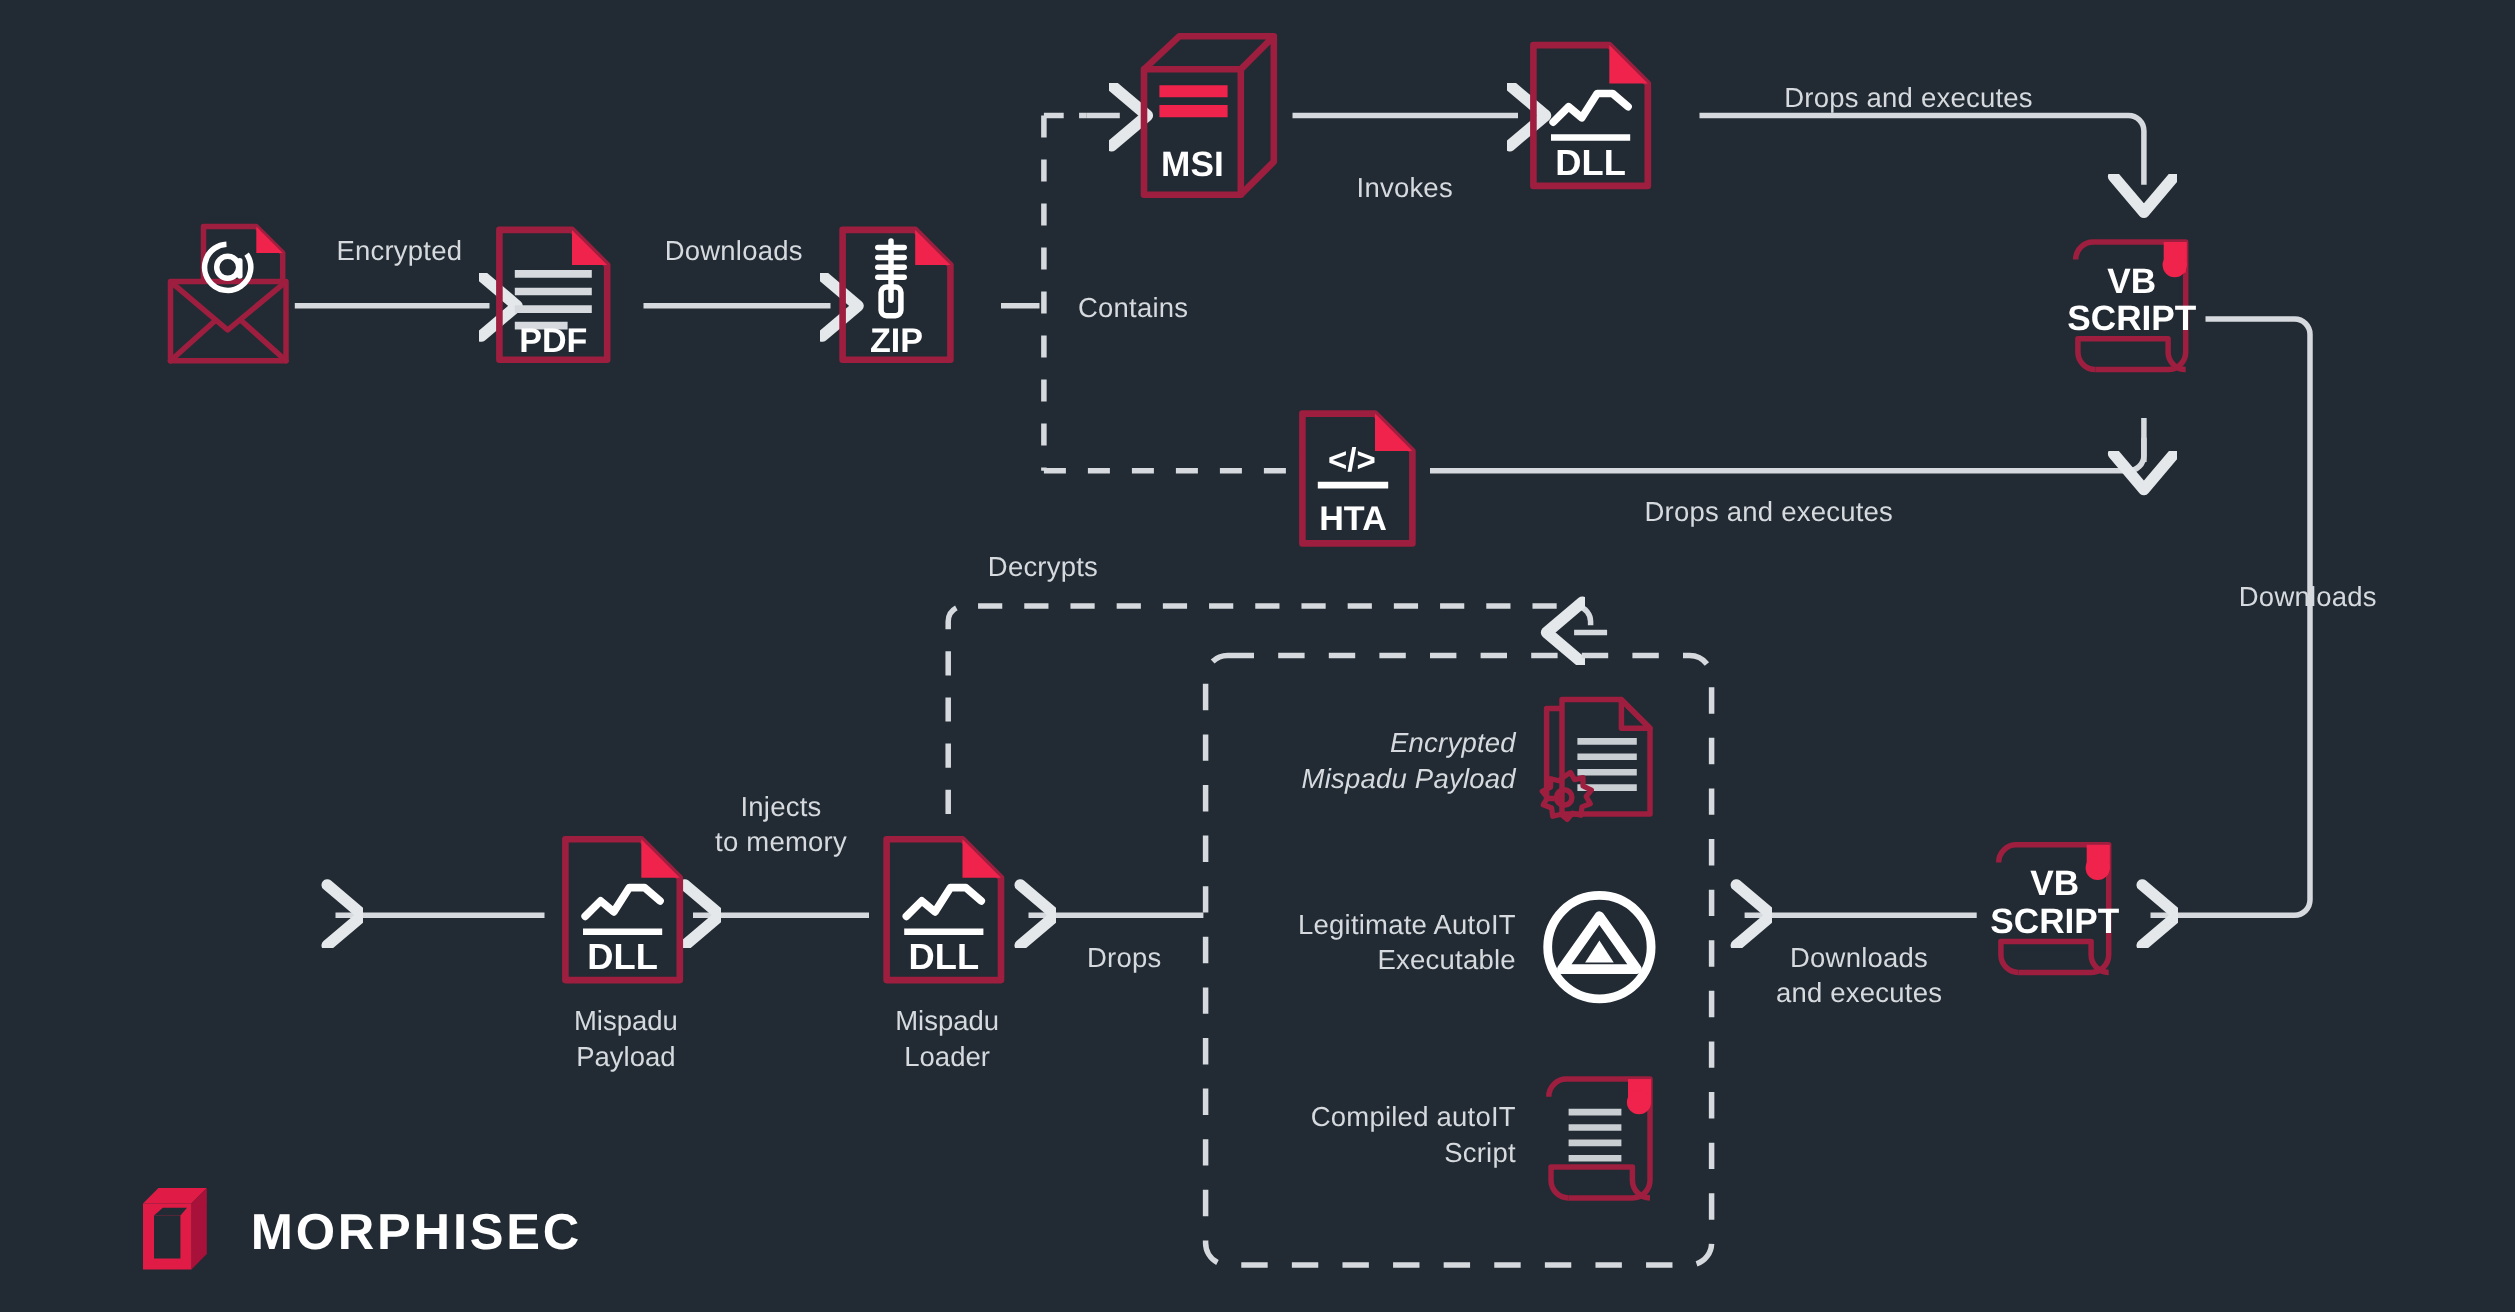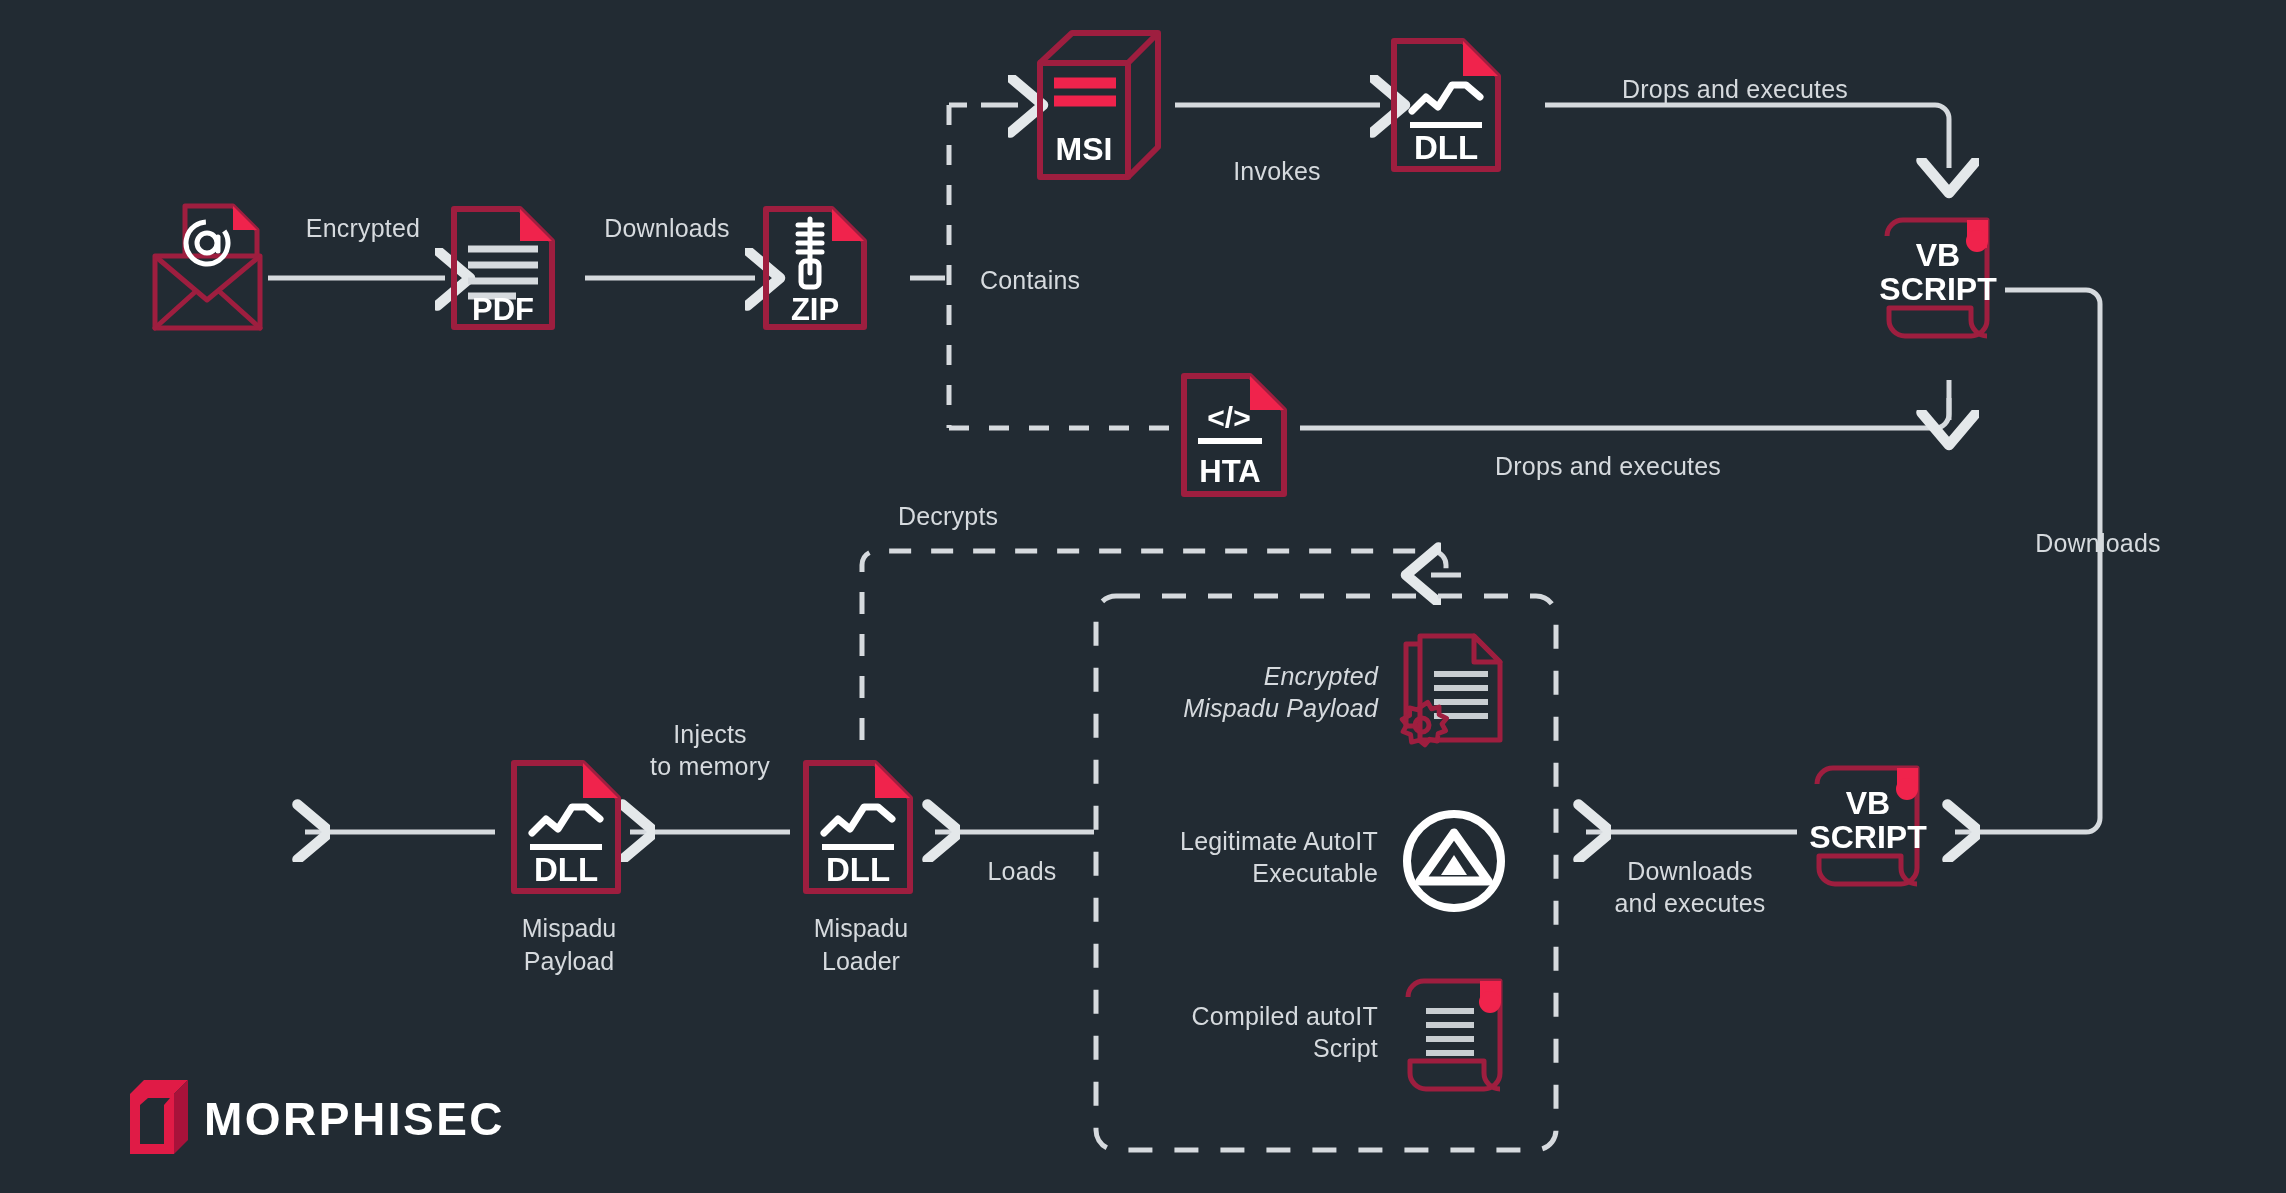--- a/index.html
+++ b/index.html
@@ -40,21 +40,21 @@
   .ftxt{
     font-family:"Liberation Sans","DejaVu Sans",sans-serif;
     font-weight:bold;
     fill:#ffffff;
   }
   #svgbase{position:absolute;left:0;top:0;width:2286px;height:1193px;}
   .brand{
     position:absolute;
     display:flex;
     align-items:center;
-    gap:12px;
+    gap:36px;
   }
   .brandtxt{
     color:#ffffff;
     font-size:46px;
     font-weight:bold;
     letter-spacing:2.5px;
     font-family:"Liberation Sans","DejaVu Sans",sans-serif;
   }
 </style>
 </head>
@@ -302,21 +302,21 @@
 
   <div class="lbl c" style="left:363px;top:212px;">Encrypted</div>
   <div class="lbl c" style="left:667px;top:212px;">Downloads</div>
   <div class="lbl" style="left:980px;top:264px;">Contains</div>
   <div class="lbl c" style="left:1277px;top:135px;margin-top:20px;">Invokes</div>
   <div class="lbl c" style="left:1735px;top:73px;">Drops and executes</div>
   <div class="lbl c" style="left:1608px;top:450px;">Drops and executes</div>
   <div class="lbl c" style="left:2098px;top:527px;">Downloads</div>
   <div class="lbl c" style="left:1690px;top:855px;">Downloads
 and executes</div>
-  <div class="lbl c" style="left:1022px;top:855px;">Loads</div>
+  <div class="lbl c" style="left:1022px;top:855px;">Drops</div>
   <div class="lbl c" style="left:710px;top:718px;">Injects
 to memory</div>
   <div class="lbl" style="left:898px;top:500px;">Decrypts</div>
 
   <div class="brand" style="left:126px;top:1078px;">
     <svg width="66" height="82" viewBox="0 0 66 82">
       <path d="M4,16 L18,2 H62 L48,16 Z" fill="#e01b46"></path>
       <path d="M48,16 L62,2 V62 L48,76 Z" fill="#a8123a"></path>
       <path d="M4,16 H48 V76 H4 Z" fill="#e01b46"></path>
       <path d="M14,27 H38 V66 H14 Z" fill="#222b33"></path>

